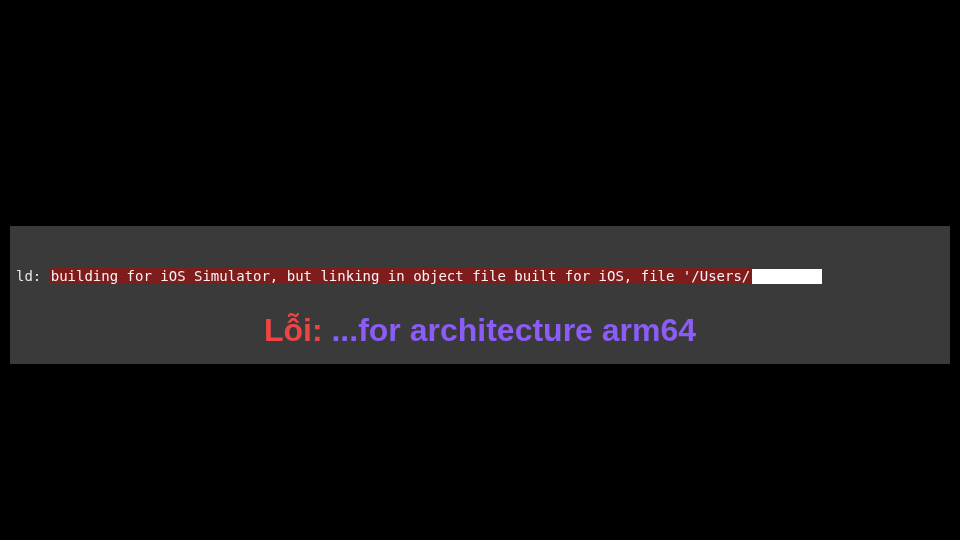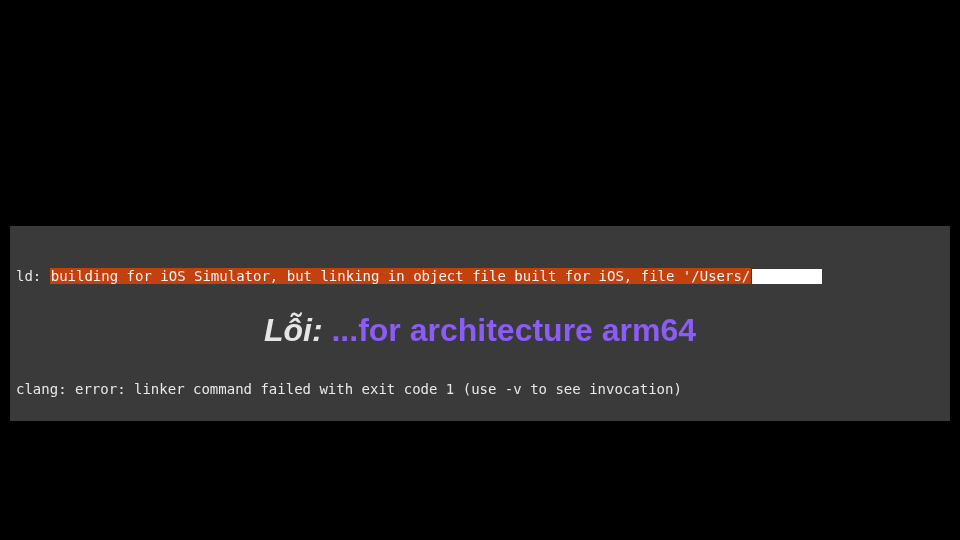--- a/index.html
+++ b/index.html
@@ -26,21 +26,21 @@
       font-size: 14px;
       line-height: 1.35;
       color: #e8e8e8;
       white-space: pre-wrap;
       word-break: break-all;
     }
     .console-line {
       display: block;
     }
     .hl {
-      background: #c2410c;
+      background: #7f1d1d;
       color: #f5f5f5;
       padding: 0 1px;
     }
     .redacted-box {
       display: inline-block;
       width: 70px;
       height: 15px;
       background: #ffffff;
       vertical-align: text-bottom;
       margin-left: 1px;
@@ -48,31 +48,29 @@
     .caption {
       position: absolute;
       top: 312px;
       left: 0;
       right: 0;
       text-align: center;
       font-size: 32px;
       font-weight: 700;
     }
     .caption-prefix {
-      color: #e5e5e5;
-      font-style: italic;
+      color: #ef4444;
     }
     .caption-main {
       color: #8b5cf6;
     }
   </style>
 </head>
 <body>
 
 <div class="console-block">
   <span class="console-line"><span>ld: </span><span class="hl">building for iOS Simulator, but linking in object file built for iOS, file '/Users/</span><span class="redacted-box"></span></span>
   <span class="console-line"><span>    </span></span>
-  <span class="console-line">clang: error: linker command failed with exit code 1 (use -v to see invocation)</span>
 </div>
 
 <div class="caption">
   <span class="caption-prefix">Lỗi: </span><span class="caption-main">...for architecture arm64</span>
 </div>
 
 </body></html>

